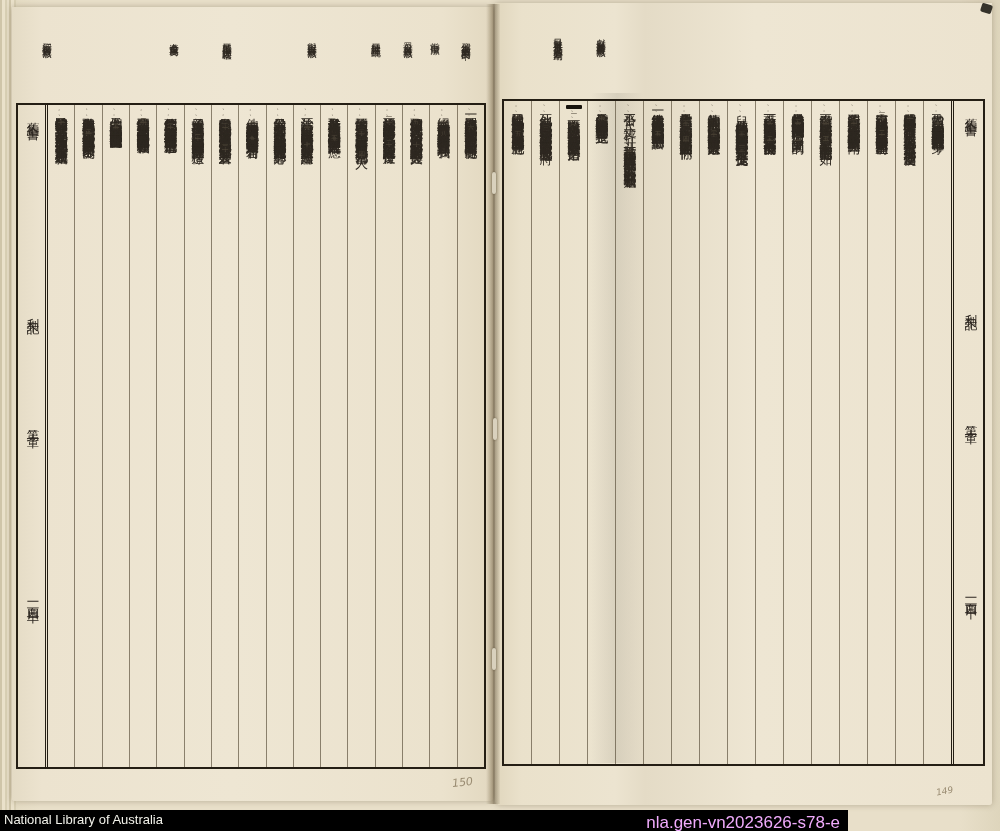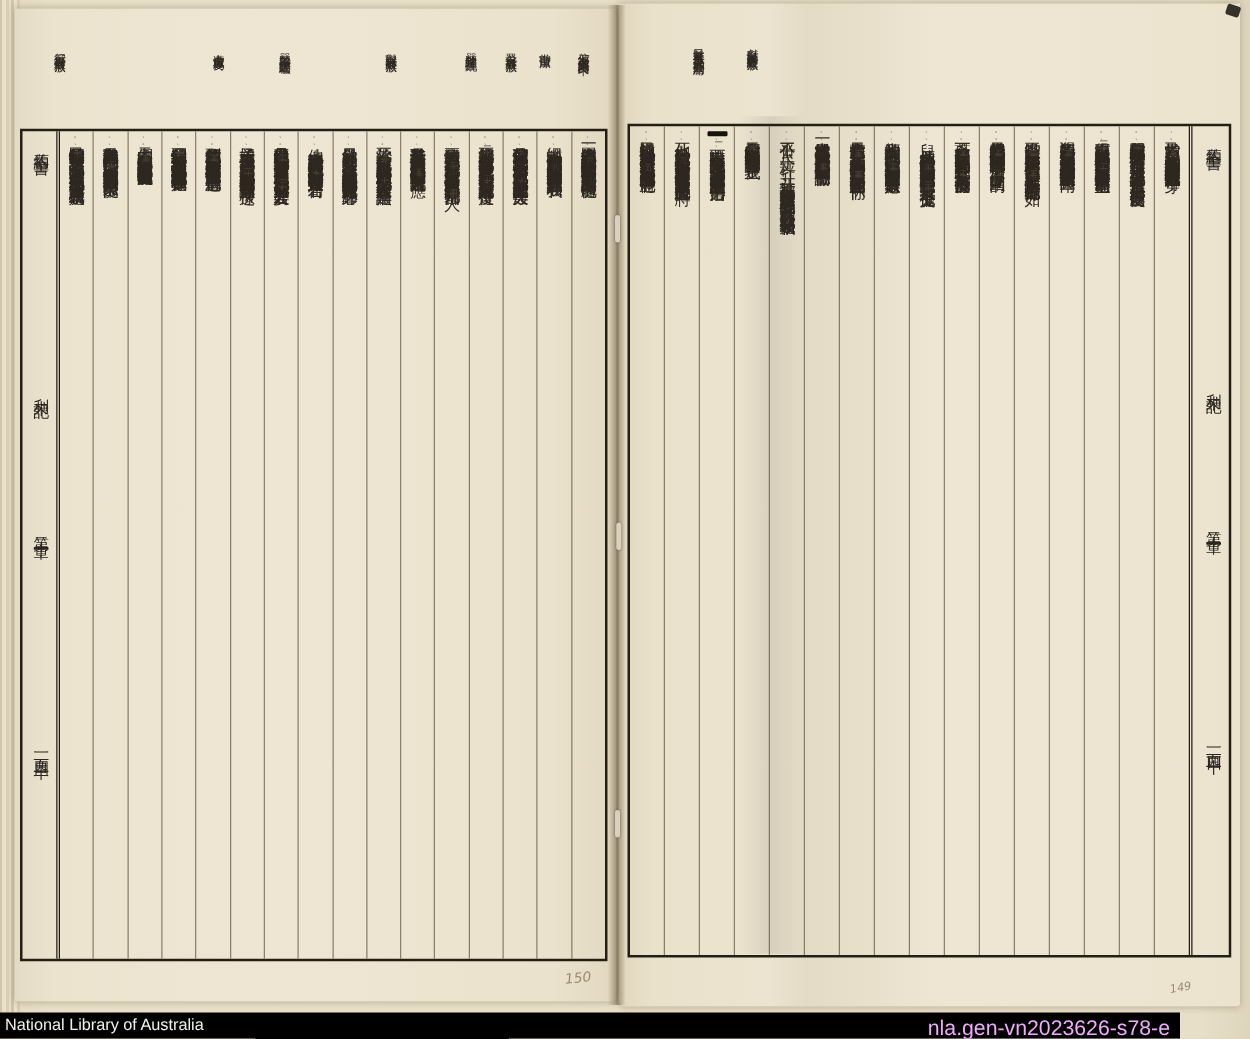--- a/index.html
+++ b/index.html
@@ -45,21 +45,21 @@
   .note{position:absolute;top:28px;height:58px;writing-mode:vertical-rl;text-orientation:upright;
         font-size:9.5px;line-height:12px;letter-spacing:1px;color:#2e2821;}
 
   
   .pencil{position:absolute;color:#9a8c72;font-family:"DejaVu Sans",sans-serif;
         font-style:italic;transform:rotate(-6deg);}
   .pencil.p150{left:452px;top:776px;font-size:11px;}
   .pencil.p149{left:936px;top:786px;font-size:9px;transform:rotate(-10deg);}
 
   
-  .bar{position:absolute;left:0;top:810px;width:944px;height:21px;background:#000;}
+  .bar{position:absolute;left:0;top:810px;width:848px;height:21px;background:#000;}
   .bar-left{position:absolute;left:4px;top:2px;color:#f2f2ea;font-family:"Liberation Sans","DejaVu Sans",sans-serif;font-size:13px;}
   .bar-right{position:absolute;right:8px;top:3px;color:#f0abfc;font-family:"Liberation Sans","DejaVu Sans",sans-serif;font-size:17px;}
 
   
   .shade{position:absolute;pointer-events:none;}
   .shade.r1{left:96px;top:90px;width:52px;height:670px;background:linear-gradient(90deg,rgba(110,104,90,0),rgba(110,104,90,.16),rgba(110,104,90,0));}
 </style>
 </head>
 <body>
 

